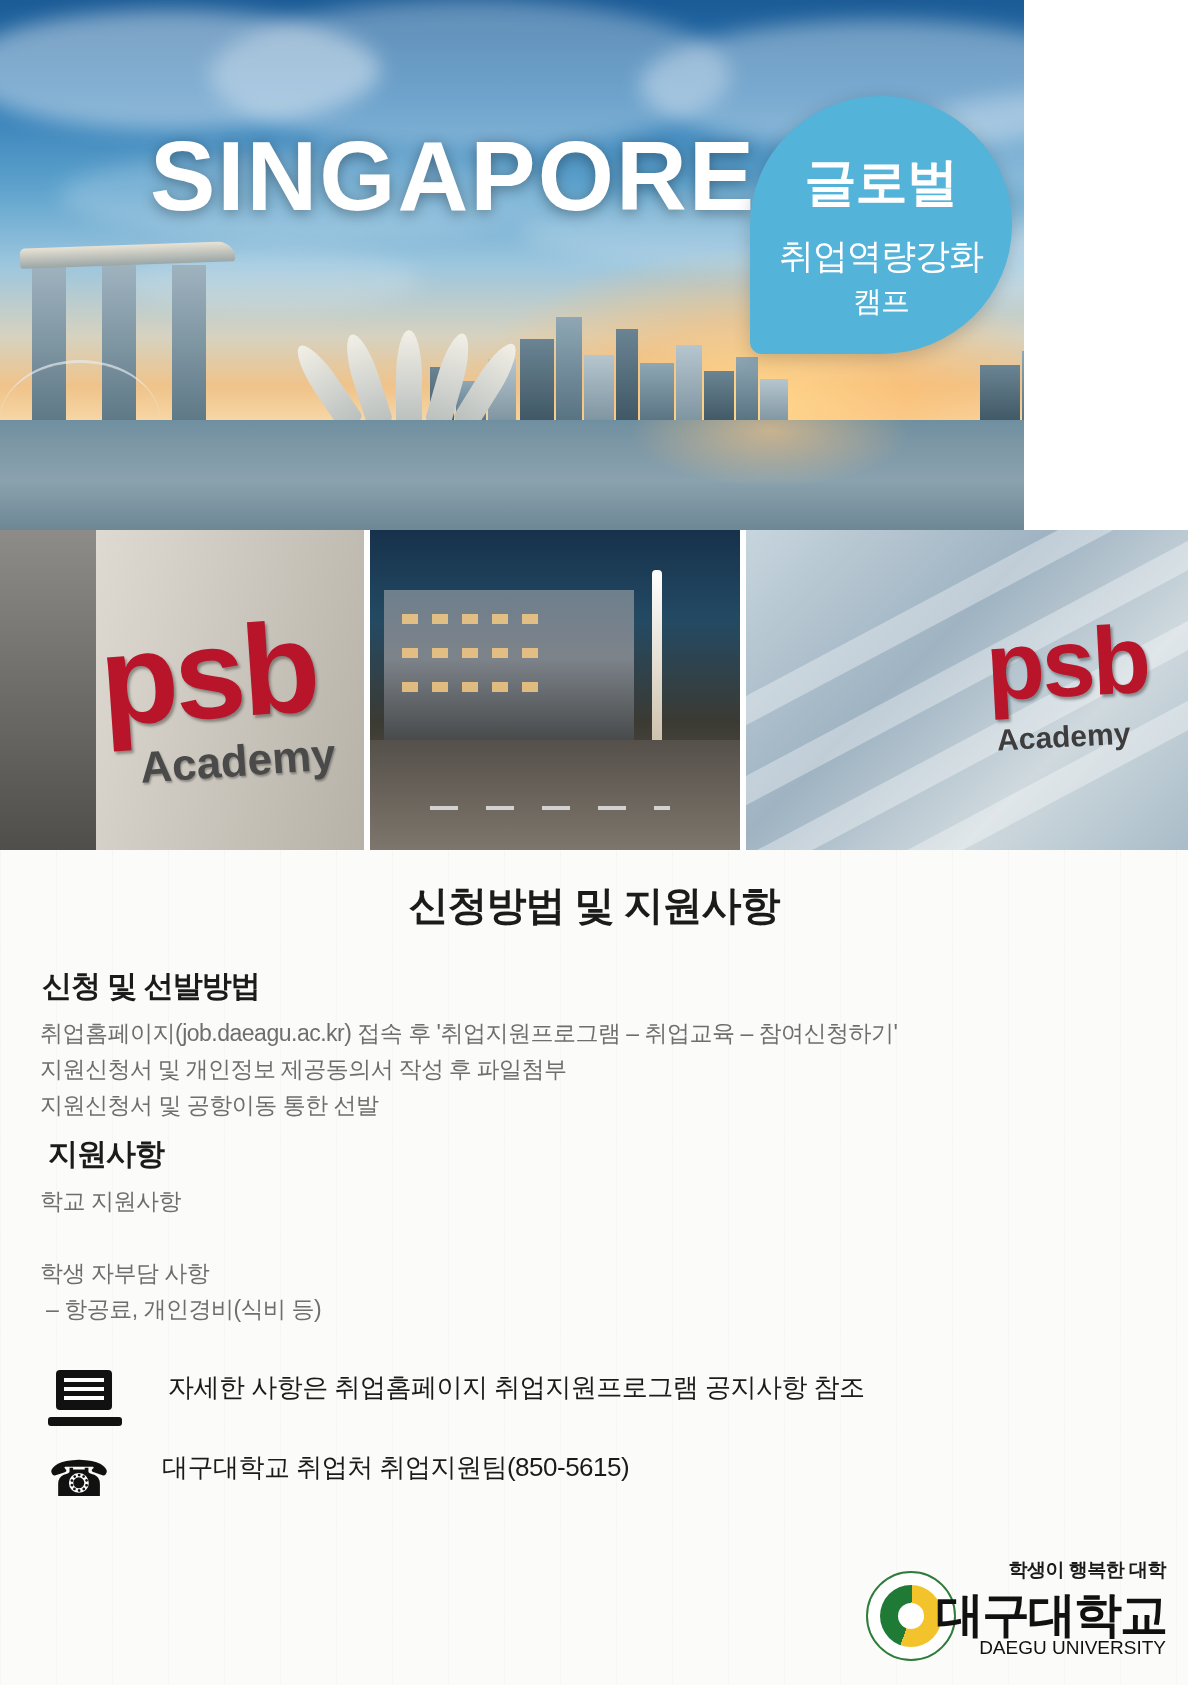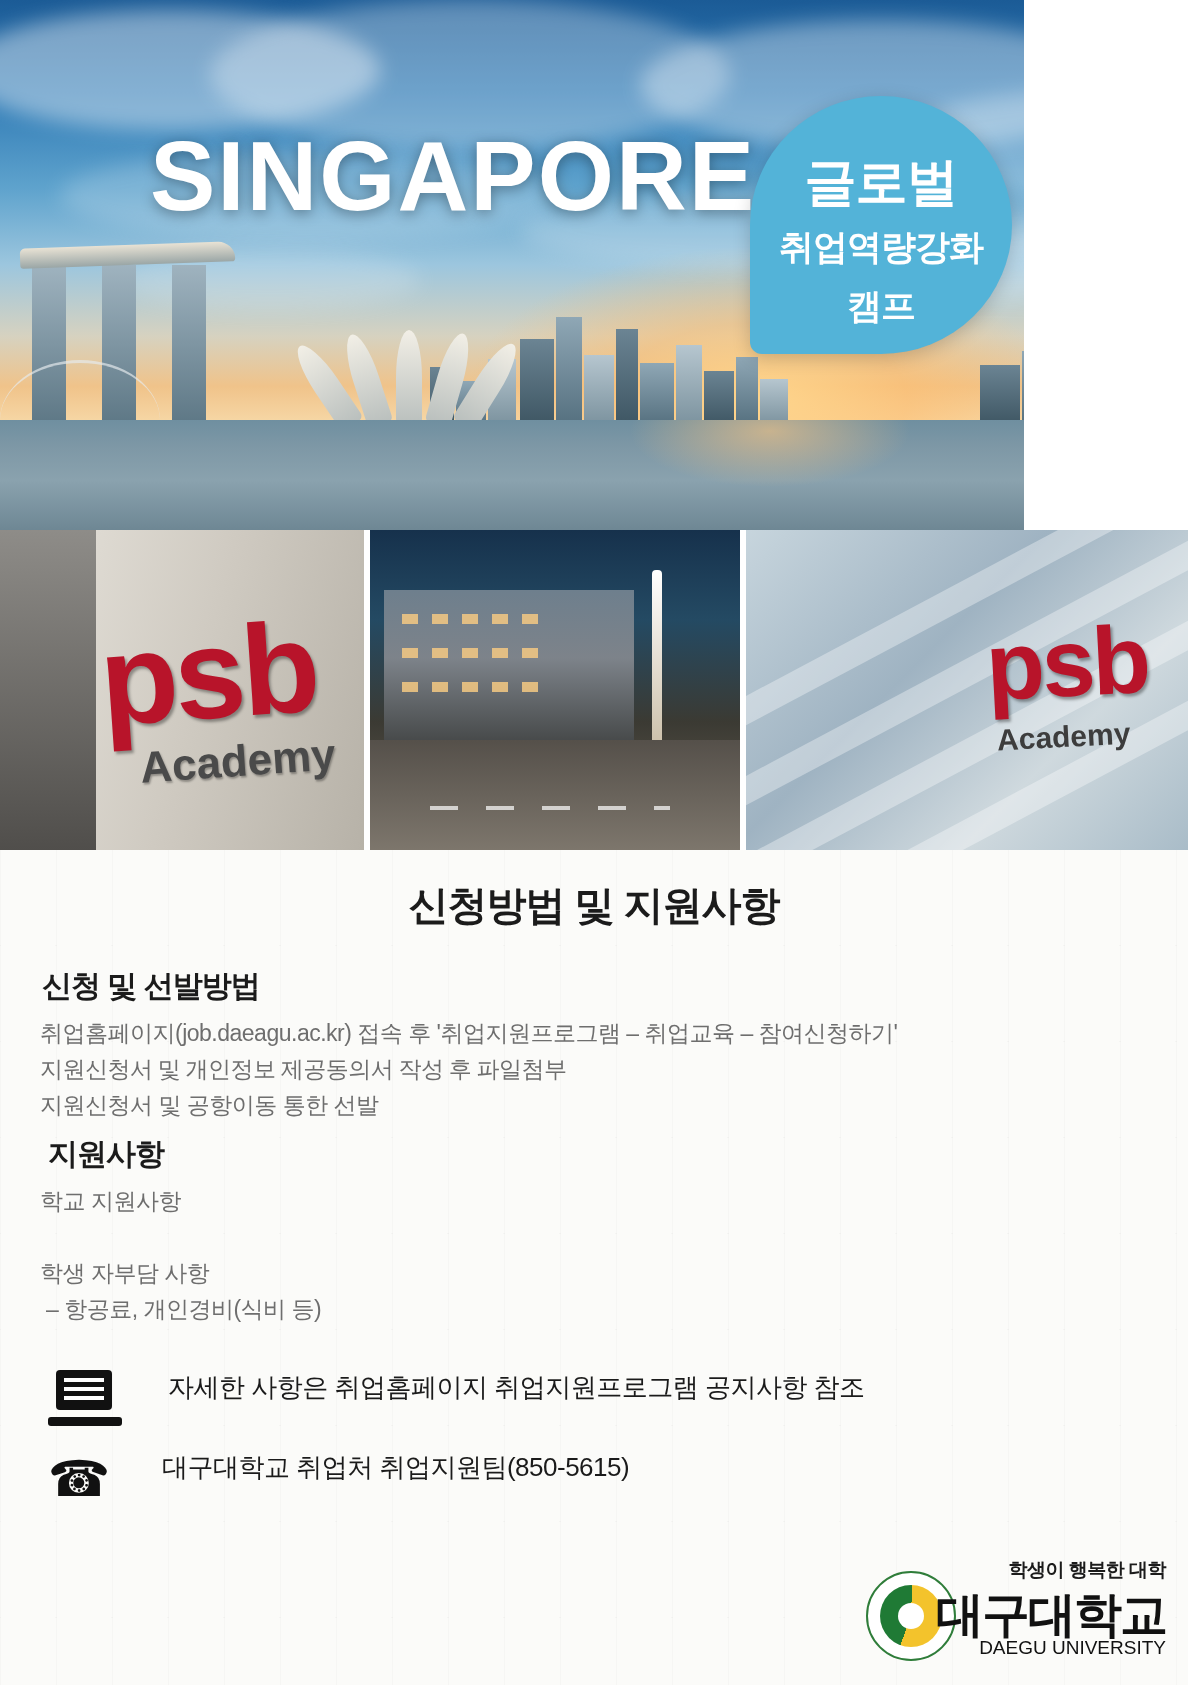--- a/index.html
+++ b/index.html
@@ -119,29 +119,29 @@
     text-align: center;
     box-shadow: 0 4px 18px rgba(0,0,0,.18);
   }
   .badge .l1 {
     margin-top: 52px;
     font-size: 52px;
     font-weight: bold;
     letter-spacing: -1px;
   }
   .badge .l2 {
-    margin-top: 6px;
+    margin-top: 15px;
     font-size: 35px;
-    font-weight: bold;
+    font-weight: normal;
     letter-spacing: -1px;
   }
   .badge .l3 {
-    margin-top: 12px;
-    font-size: 35px;
-    font-weight: bold;
+    margin-top: 2px;
+    font-size: 29px;
+    font-weight: normal;
     letter-spacing: -1px;
   }
 
   
   .strip {
     position: absolute; left: 0; top: 530px;
     width: 1188px; height: 320px;
     display: flex;
     gap: 6px;
   }

